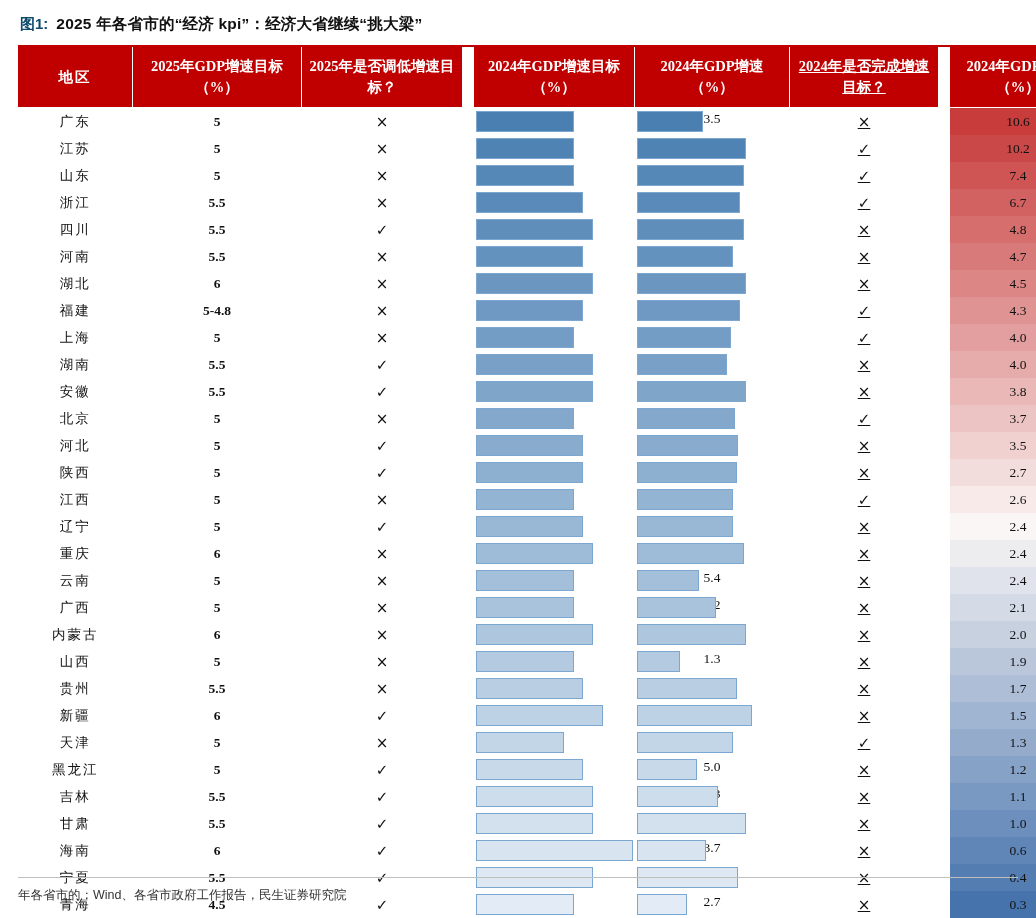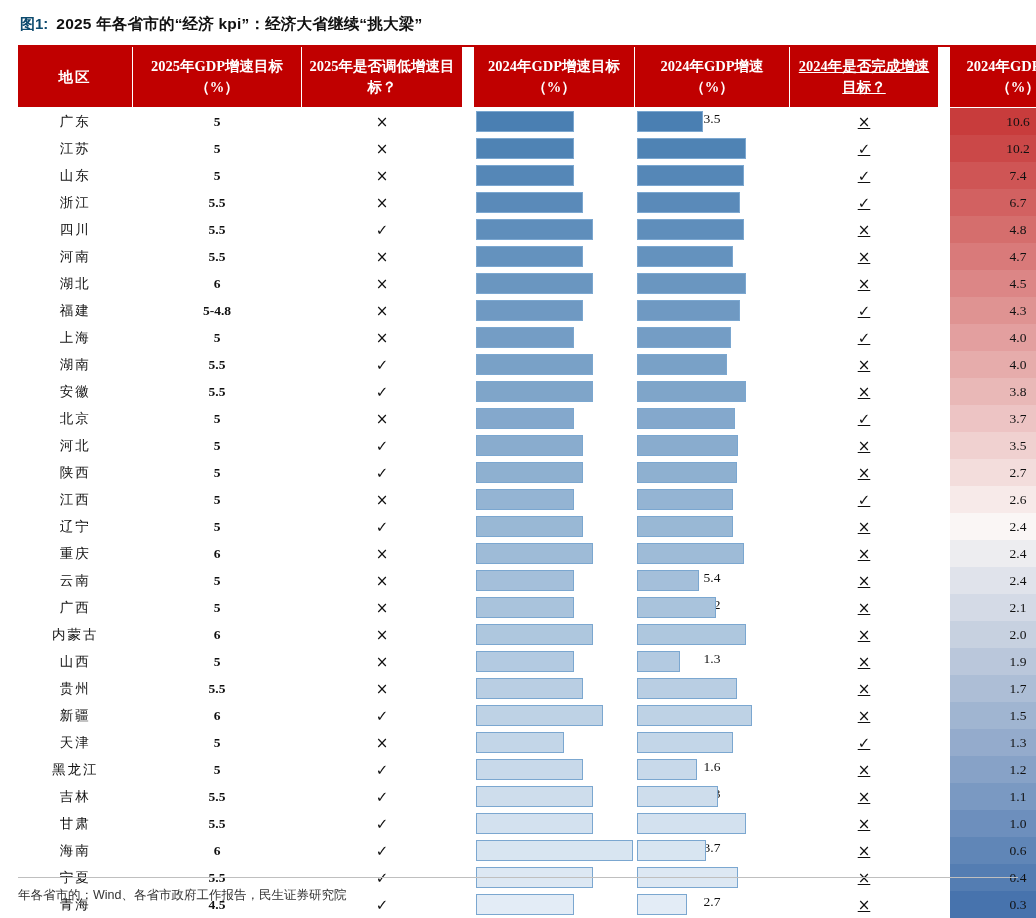--- a/index.html
+++ b/index.html
@@ -451,21 +451,21 @@
         </tr>
         <tr>
           <td class="c-region">黑龙江</td>
           <td class="c-t25">5</td>
           <td class="c-low"><span class="mark">✓</span></td>
           <td class="sep-col"></td>
           <td class="c-t24 barcell">
             <div class="barwrap"><div class="bar" style="width:68.75%;background:#c8d9ea;"></div><span>5.5</span></div>
           </td>
           <td class="c-g24 barcell">
-            <div class="barwrap"><div class="bar" style="width:40%;background:#c8d9ea;"></div><span>1.6</span></div>
+            <div class="barwrap"><div class="bar" style="width:40%;background:#c8d9ea;"></div><span>5.0</span></div>
           </td>
           <td class="c-done"><span class="mark">×</span></td>
           <td class="sep-col"></td>
           <td class="c-w weight-cell" style="background: rgb(135, 162, 199);">1.2</td>
         </tr>
         <tr>
           <td class="c-region">吉林</td>
           <td class="c-t25">5.5</td>
           <td class="c-low"><span class="mark">✓</span></td>
           <td class="sep-col"></td>

